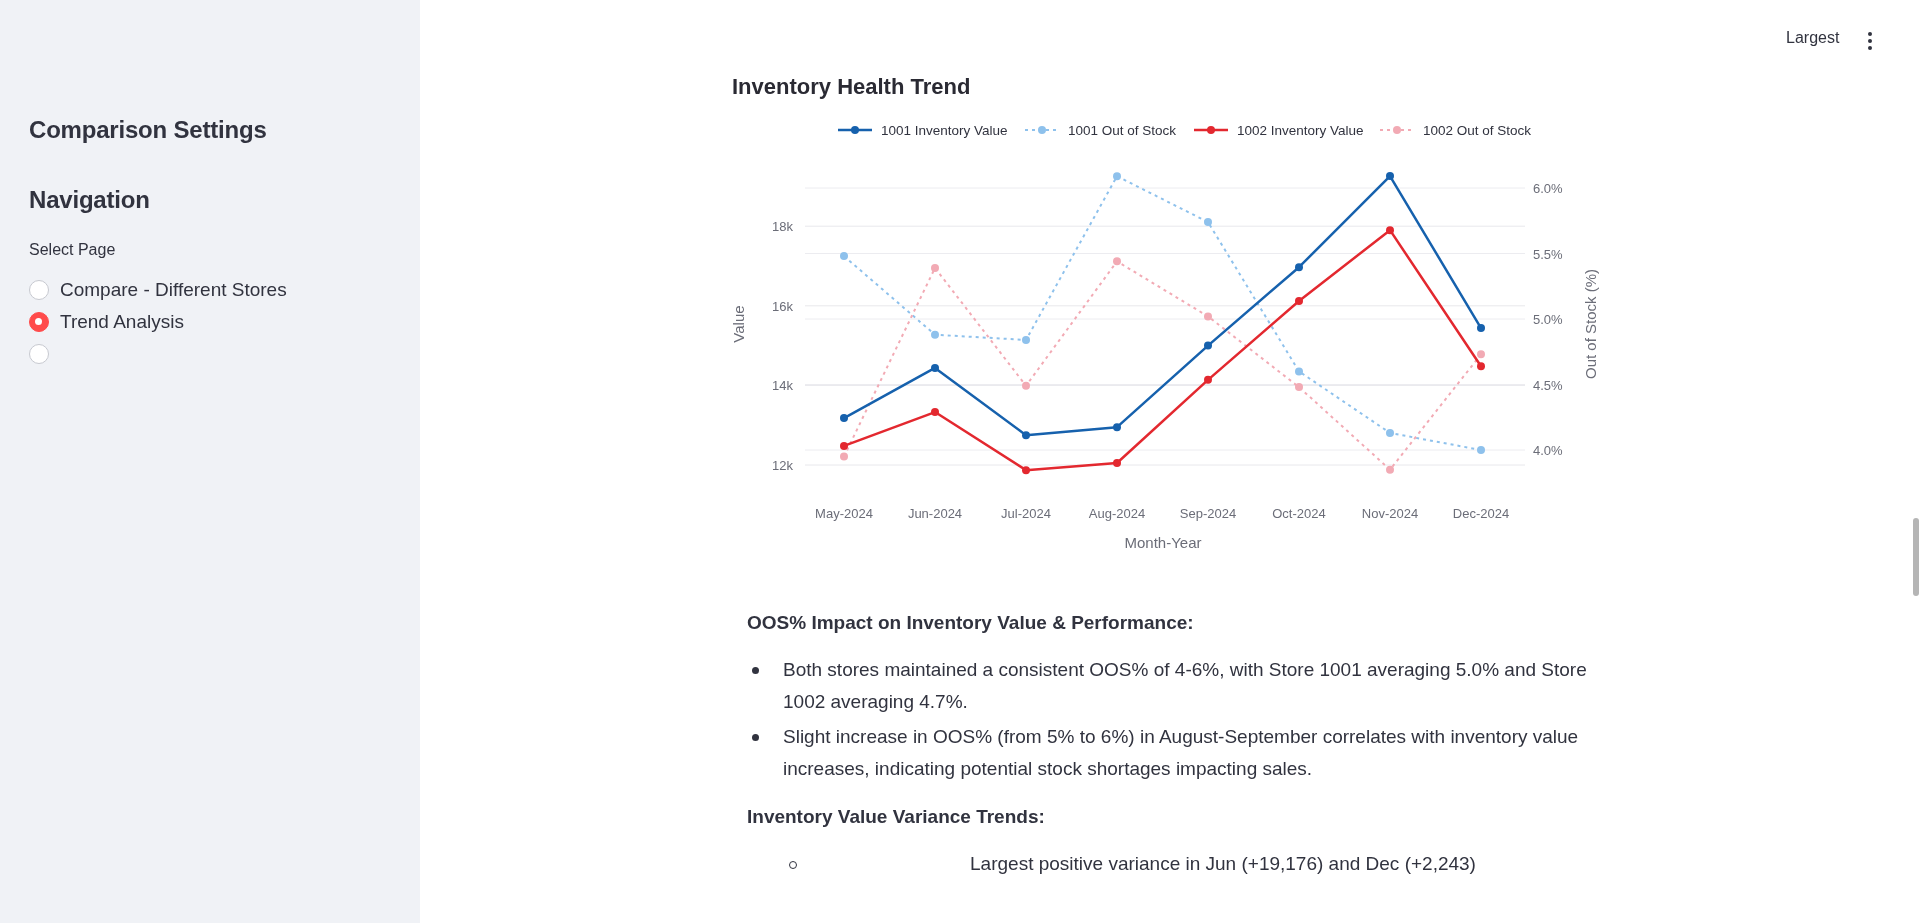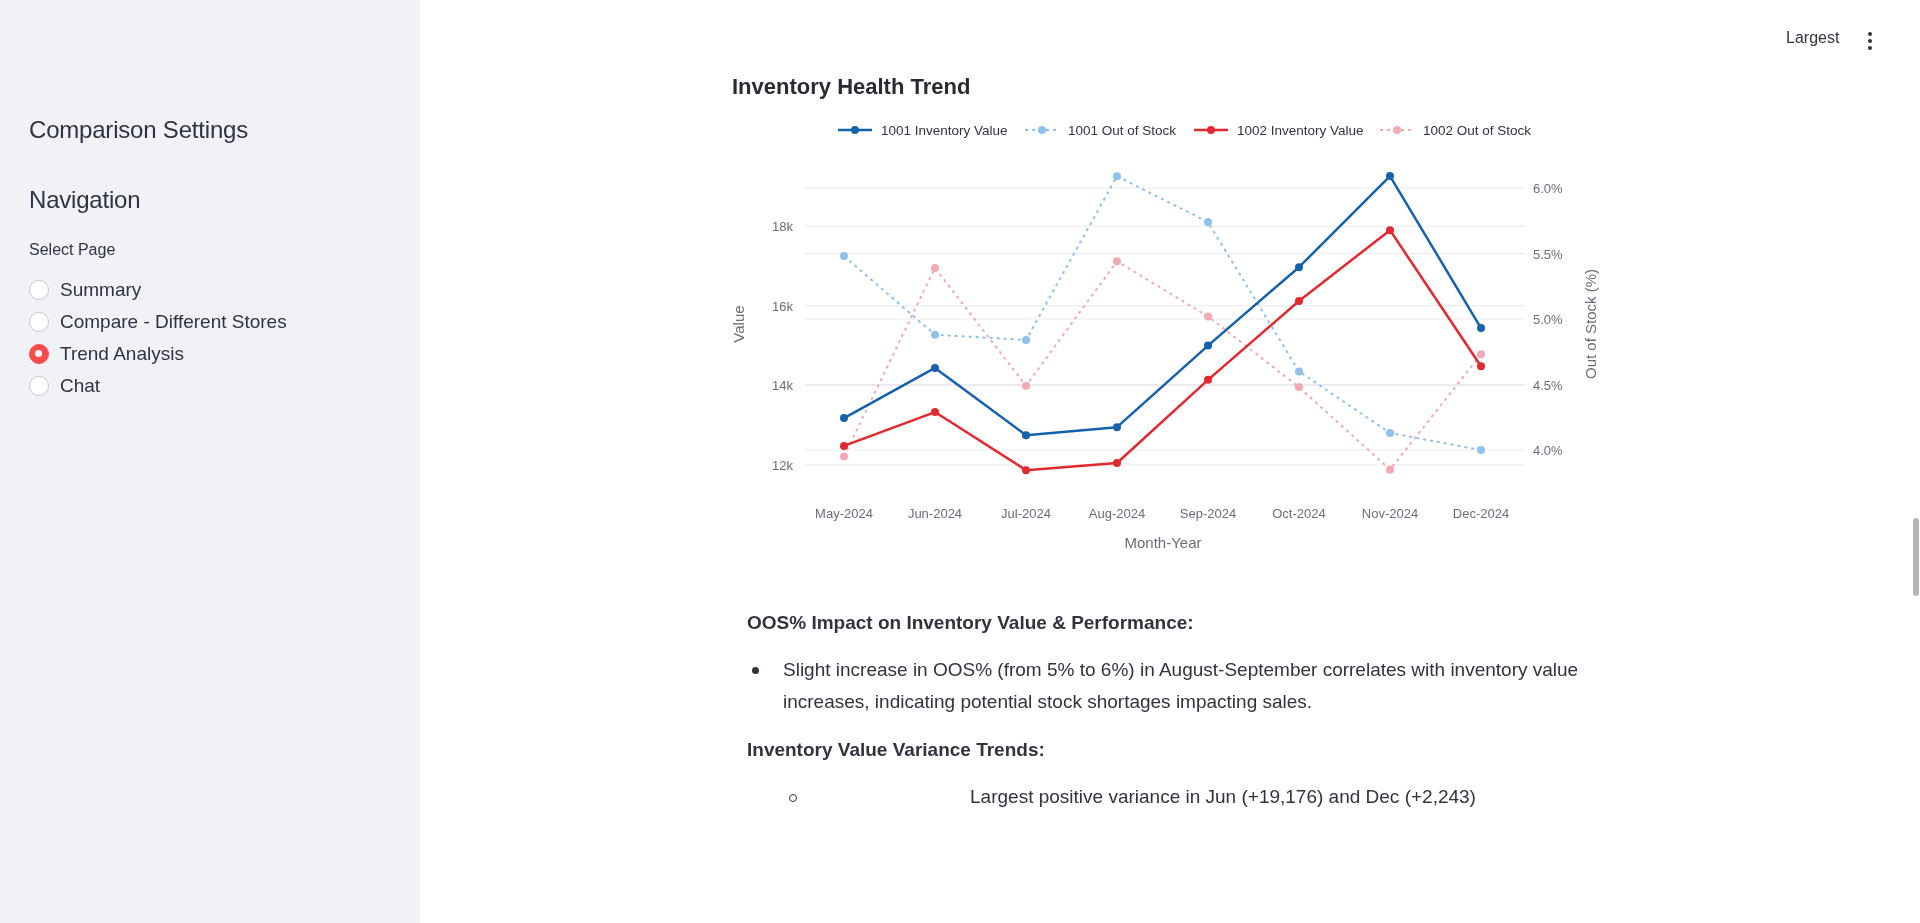--- a/index.html
+++ b/index.html
@@ -1,19 +1,19 @@
 <!DOCTYPE html>
 <html><head>
 <meta charset="utf-8">
 <style>
   * { box-sizing: border-box; margin: 0; padding: 0; }
   html, body { width: 1920px; height: 923px; overflow: hidden; background: #ffffff; font-family: "Liberation Sans", "DejaVu Sans", sans-serif; color: #31333f; }
   .app { position: relative; width: 1920px; height: 923px; }
   .sidebar { position: absolute; left: 0; top: 0; width: 420px; height: 923px; background: #f0f2f6; }
-  .sidebar h2 { position: absolute; left: 29px; font-size: 24px; font-weight: 400; color: #31333f; letter-spacing: -0.2px; }
+  .sidebar h2 { position: absolute; left: 29px; font-size: 24px; font-weight: 700; color: #31333f; letter-spacing: -0.2px; }
   .sb-title { top: 116px; }
   .sb-nav { top: 186px; }
   .sb-label { position: absolute; left: 29px; top: 241px; font-size: 16px; color: #31333f; }
   .radio-list { position: absolute; left: 29px; top: 274px; }
   .radio-item { display: flex; align-items: flex-start; font-size: 19px; color: #31333f; line-height: 32px; cursor: pointer; }
   .radio-circle { width: 20px; height: 20px; border-radius: 50%; border: 1.5px solid #c7c9d0; background: #fff; margin-top: 6px; margin-right: 11px; flex: none; position: relative; }
   .radio-circle.selected { background: #ff4b4b; border-color: #ff4b4b; }
   .radio-circle.selected::after { content: ""; position: absolute; left: 5px; top: 5px; width: 7px; height: 7px; border-radius: 50%; background: #fff; }
   .radio-text { width: 260px; }
   .header-deploy { position: absolute; left: 1786px; top: 29px; font-size: 16px; color: #31333f; cursor: pointer; }
@@ -39,33 +39,28 @@
 
 <div class="app">
 
   <aside class="sidebar">
     <h2 class="sb-title">Comparison Settings</h2>
     <h2 class="sb-nav">Navigation</h2>
     <div class="sb-label">Select Page</div>
     <div class="radio-list">
       <div class="radio-item">
         <span class="radio-circle"></span>
-        <span class="radio-text">Summary</span>
-      </div>
-      <div class="radio-item">
-        <span class="radio-circle"></span>
         <span class="radio-text">Compare - Different Stores</span>
       </div>
       <div class="radio-item">
         <span class="radio-circle selected"></span>
         <span class="radio-text">Trend Analysis</span>
       </div>
       <div class="radio-item">
         <span class="radio-circle"></span>
-        <span class="radio-text">Chat</span>
       </div>
     </div>
   </aside>
 
   <div class="header-deploy">Largest</div>
   <div class="header-menu">
       <span></span>
       <span></span>
       <span></span>
     </div>
@@ -148,20 +143,21 @@
       <circle cx="511" cy="30" r="4" fill="#e3282f"></circle>
       <text x="537" y="35" font-size="13.5" fill="#31333f" font-family="&quot;Liberation Sans&quot;, sans-serif">1002 Inventory Value</text>
       <line x1="680" x2="714" y1="30" y2="30" stroke="#f2aab4" stroke-width="2" stroke-dasharray="3,4"></line>
       <circle cx="697" cy="30" r="4" fill="#f2aab4"></circle>
       <text x="723" y="35" font-size="13.5" fill="#31333f" font-family="&quot;Liberation Sans&quot;, sans-serif">1002 Out of Stock</text>
     </svg>
 
   <div class="content">
     <h4>OOS% Impact on Inventory Value &amp; Performance:</h4>
     <ul>
+      <li>Both stores maintained a consistent OOS% of 4-6%, with Store 1001 averaging 5.0% and Store 1002 averaging 4.7%.</li>
       <li>Slight increase in OOS% (from 5% to 6%) in August-September correlates with inventory value increases, indicating potential stock shortages impacting sales.</li>
     </ul>
     <div class="section-gap"></div>
     <h4>Inventory Value Variance Trends:</h4>
     <ul>
       <li class="sub">Largest positive variance in Jun (+19,176) and Dec (+2,243)</li>
     </ul>
   </div>
 
   <div class="scrollbar"></div>

